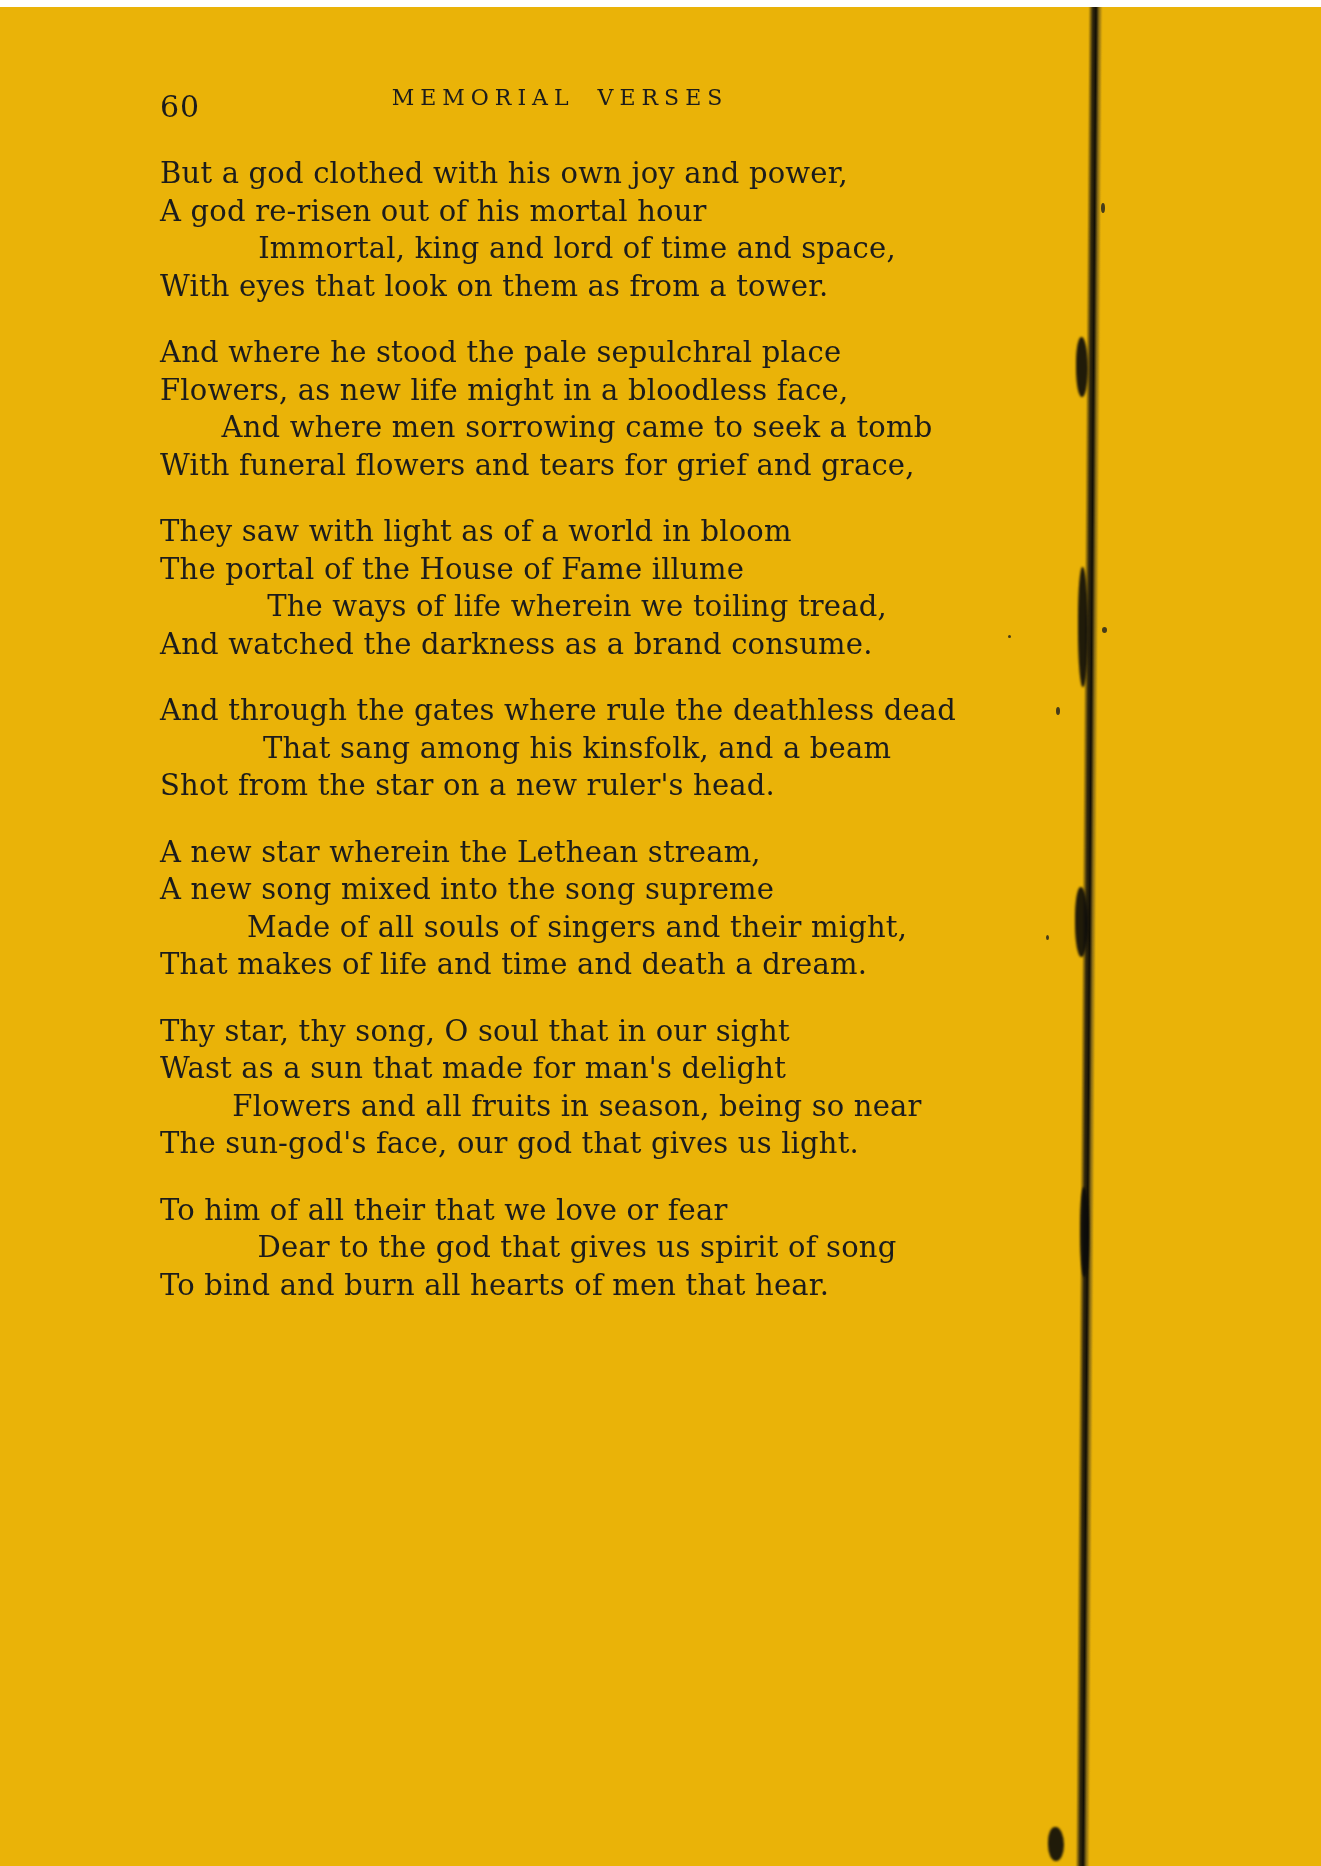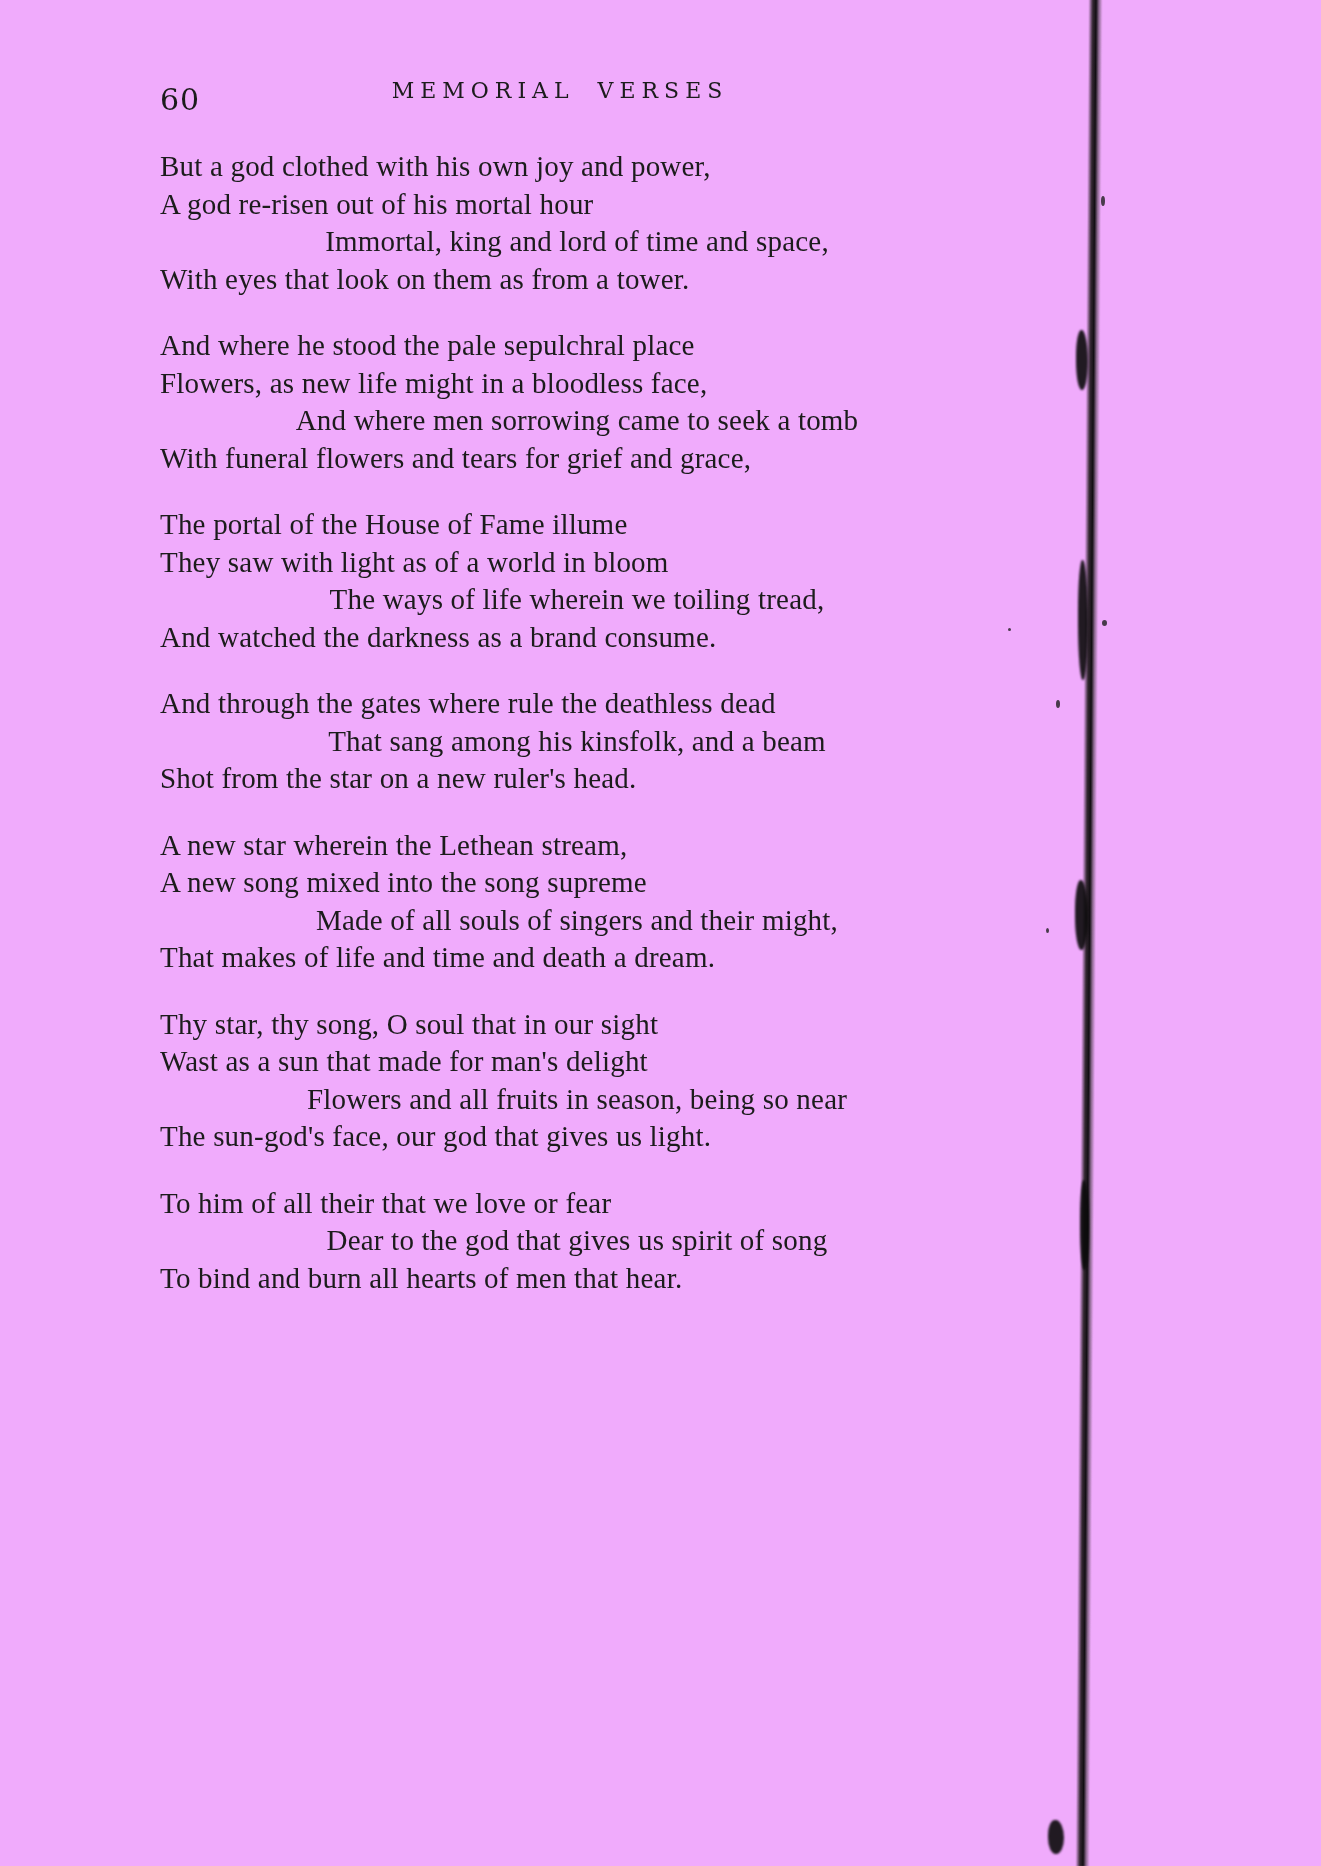--- a/index.html
+++ b/index.html
@@ -11,21 +11,22 @@
     width: 1321px;
     height: 1866px;
     position: relative;
     overflow: hidden;
     font-family: "DejaVu Serif", "Liberation Serif", serif;
     color: #1c1c1c;
   }
   .scan-page {
     position: absolute;
     inset: 0;
-    background: #f0abfc;
+    background: #eab308;
+    margin-top: 7px;
   }
   .text-block {
     position: absolute;
     left: 160px;
     top: 78px;
     width: 800px;
   }
   .page-header {
     position: relative;
     height: 44px;
@@ -43,21 +44,20 @@
     left: 0;
     right: 0;
     top: 0;
     text-align: center;
     font-size: 22px;
     letter-spacing: 6px;
     word-spacing: 10px;
   }
   .poem .stanza {
     margin-bottom: 29px;
-    font-family: Liberation Serif, serif;
   }
   .poem p.line {
     margin: 0;
     font-size: 29px;
     line-height: 37.5px;
     white-space: nowrap;
     letter-spacing: 0.2px;
   }
   .poem p.line.indent {
     padding-left: 34px;
@@ -119,22 +119,22 @@
           <p class="line indent">Immortal, king and lord of time and space,</p>
           <p class="line">With eyes that look on them as from a tower.</p>
         </div>
         <div class="stanza">
           <p class="line">And where he stood the pale sepulchral place</p>
           <p class="line">Flowers, as new life might in a bloodless face,</p>
           <p class="line indent">And where men sorrowing came to seek a tomb</p>
           <p class="line">With funeral flowers and tears for grief and grace,</p>
         </div>
         <div class="stanza">
+          <p class="line">They saw with light as of a world in bloom</p>
           <p class="line">The portal of the House of Fame illume</p>
-          <p class="line">They saw with light as of a world in bloom</p>
           <p class="line indent">The ways of life wherein we toiling tread,</p>
           <p class="line">And watched the darkness as a brand consume.</p>
         </div>
         <div class="stanza">
           <p class="line">And through the gates where rule the deathless dead</p>
           <p class="line indent">That sang among his kinsfolk, and a beam</p>
           <p class="line">Shot from the star on a new ruler's head.</p>
         </div>
         <div class="stanza">
           <p class="line">A new star wherein the Lethean stream,</p>

